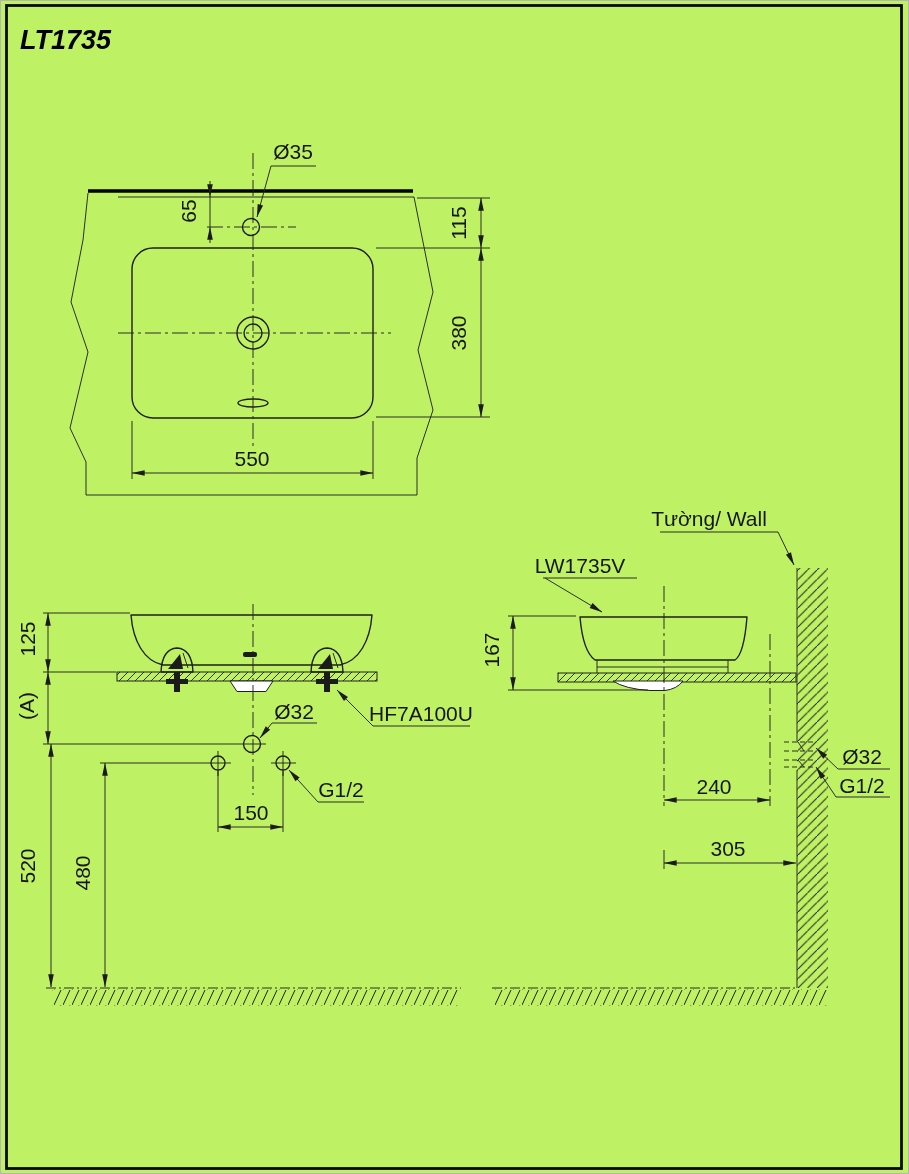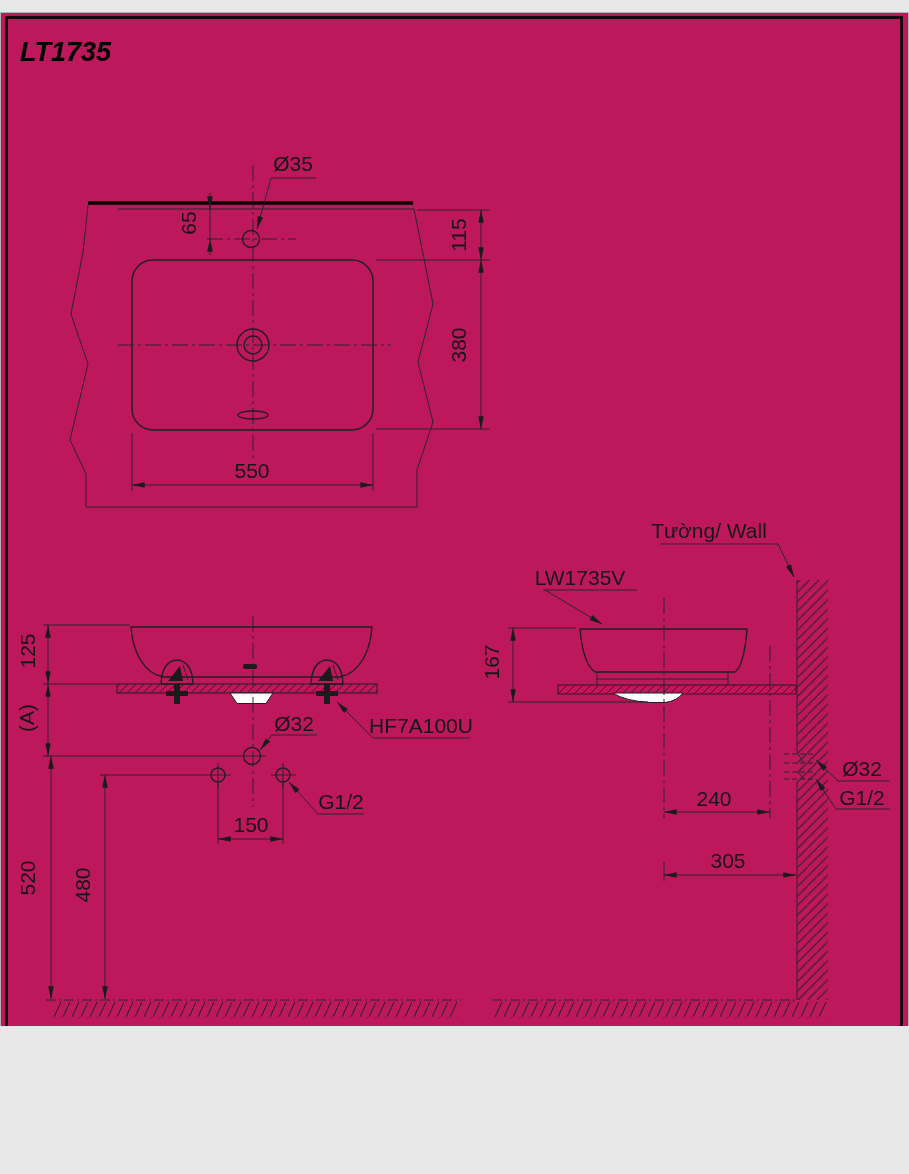--- a/index.html
+++ b/index.html
@@ -1,17 +1,17 @@
 <!DOCTYPE html>
 <html><head>
 <meta charset="utf-8">
 <style>
   html,body{margin:0;padding:0;background:#e8e8e8;}
-  .page{position:relative;width:909px;height:1014px;background:#be185d;overflow:hidden;
-        font-family:"Liberation Sans", sans-serif;margin-top:12px;}
+  .page{position:relative;width:909px;height:1174px;background:#bef264;overflow:hidden;
+        font-family:"Liberation Sans", sans-serif;}
   svg{position:absolute;left:0;top:0;}
   
   .ln   {stroke:#1f1f1f;stroke-width:1.4;fill:none;stroke-linejoin:round;}
   .tn   {stroke:#252525;stroke-width:0.95;fill:none;}
   .thick{stroke:#000000;stroke-width:3.6;fill:none;}
   .cl   {stroke:#252525;stroke-width:0.95;fill:none;stroke-dasharray:16 4 3 4;}
   .dsh  {stroke:#252525;stroke-width:0.95;fill:none;stroke-dasharray:5 3;}
   .flr  {stroke:#252525;stroke-width:0.95;fill:none;stroke-dasharray:10 3 2 3;}
   .dark {fill:#1b1b1b;stroke:none;}
   .wht  {fill:#ffffff;}

